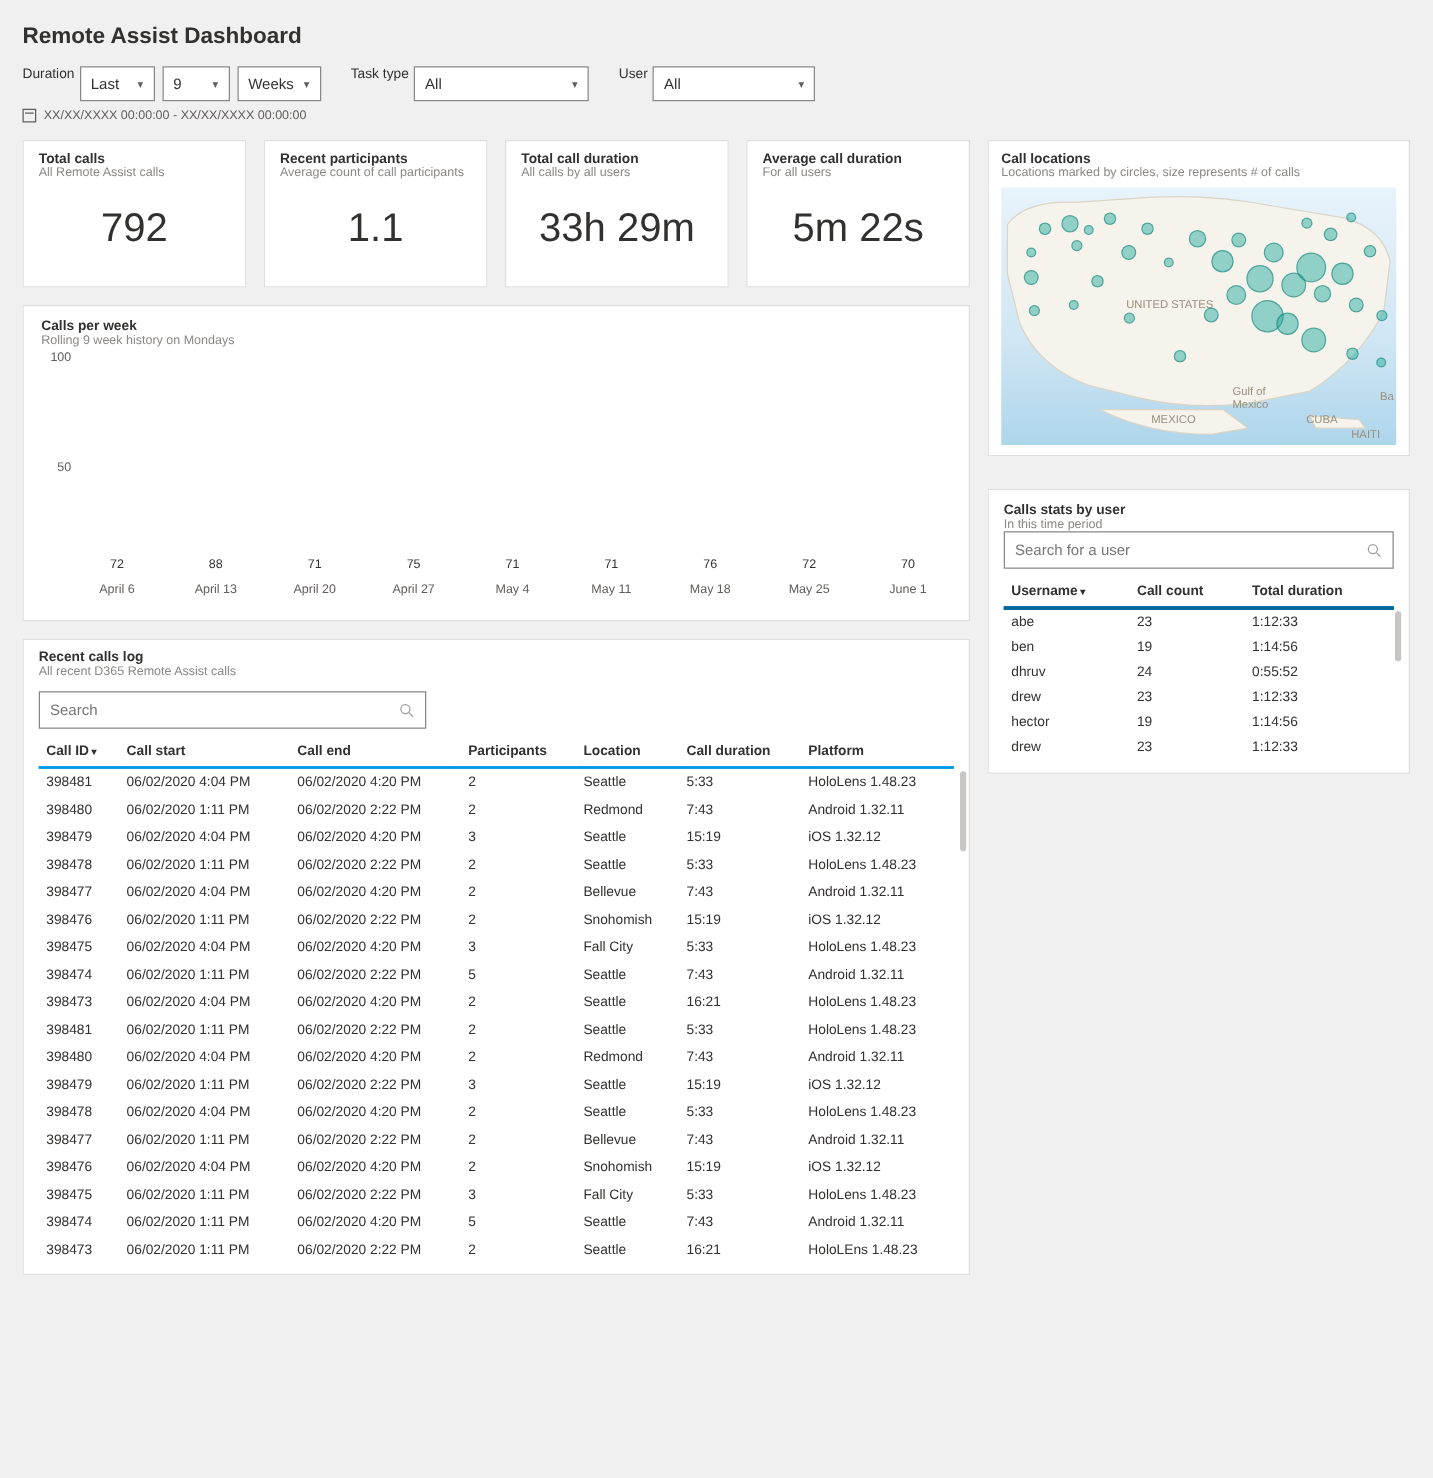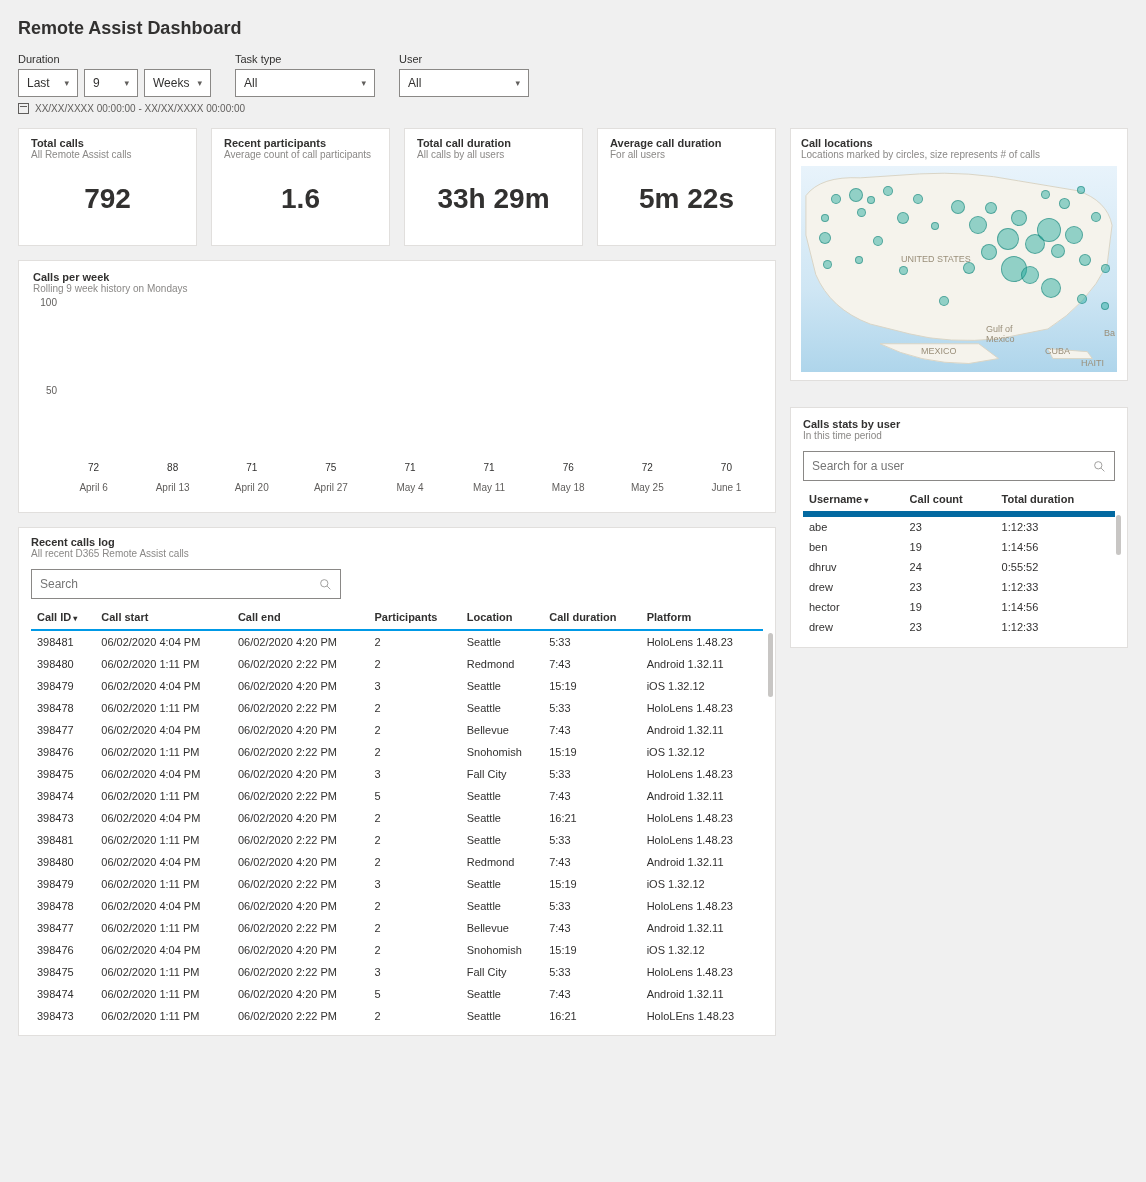--- a/index.html
+++ b/index.html
@@ -6,21 +6,21 @@
 body {
   font-family: "Segoe UI", -apple-system, sans-serif;
   background: #f0f0f0;
   color: #323130;
   font-size: 12px;
   padding: 18px;
   width: 1146px;
 }
 h1 { font-size: 18px; font-weight: 600; margin-bottom: 14px; }
 .filters { display: flex; gap: 24px; margin-bottom: 6px; }
-.filter-group { display: flex; flex-direction: column; gap: 4px; }
+.filter-group { display: flex; gap: 4px; }
 .filter-label { font-size: 11px; color: #323130; }
 .filter-row { display: flex; gap: 6px; }
 .select {
   display: flex; align-items: center; justify-content: space-between;
   background: #fff; border: 1px solid #8a8886;
   padding: 4px 8px; font-size: 12px; cursor: pointer;
   min-width: 60px; height: 28px;
 }
 .select.wide { min-width: 140px; }
 .chev { font-size: 9px; color: #605e5c; margin-left: 8px; }
@@ -31,21 +31,21 @@
 .main-grid { display: grid; grid-template-columns: 1fr 338px; gap: 14px; align-items:start;}
 .left-col { display: flex; flex-direction: column; gap: 14px; }
 .right-col { display: flex; flex-direction: column; gap: 26px; }
 
 .card { background: #fff; border: 1px solid #e1dfdd; padding: 8px 12px; }
 .card-title { font-size: 11px; font-weight: 600; }
 .card-sub { font-size: 10px; color: #8a8886; }
 
 .kpi-row { display: grid; grid-template-columns: repeat(4,1fr); gap: 14px; }
 .kpi { height: 118px; display:flex; flex-direction:column; }
-.kpi-value { flex:1; display:flex; align-items:center; justify-content:center; font-size: 28px; font-weight: 700; }
+.kpi-value { flex:1; display:flex; align-items:center; justify-content:center; font-size: 32px; font-weight: 400; }
 
 .chart-card { padding:10px 14px; }
 .chart-area { position:relative; height: 200px; margin-top:8px; }
 .y-axis { position:absolute; left:0; top:0; bottom:24px; width:28px; }
 .y-tick { position:absolute; right:4px; font-size:10px; color:#605e5c; transform:translateY(-50%);}
 .bars { position:absolute; left:32px; right:6px; top:0; bottom:24px; display:flex; align-items:flex-end; gap:22px; }
 .bar-wrap { flex:1; display:flex; flex-direction:column; align-items:center; position:relative;}
 .bar { width: 46px; background:#0099e6; position:relative;}
 .bar-label { position:absolute; top:-16px; left:50%; transform:translateX(-50%); font-size:10px; color:#323130;}
 .x-labels { position:absolute; left:32px; right:6px; bottom:0; height:20px; display:flex; gap:22px;}
@@ -64,21 +64,21 @@
 .table-scroll { position:relative; }
 .scrollbar-fake { position:absolute; right:-10px; top:28px; width:5px; height:64px; background:#c8c6c4; border-radius:3px;}
 
 .map-card { padding:8px 10px; }
 .map-box { position:relative; width:100%; height:206px; background:linear-gradient(180deg,#e8f3fb 0%, #cfe6f4 60%, #aed5eb 100%); overflow:hidden; margin-top:6px;}
 .map-land { position:absolute; inset:0; }
 .map-label { position:absolute; font-size:9px; color:#9a8f7a; font-weight:400;}
 .dot { position:absolute; border-radius:50%; background:rgba(24,166,153,0.45); border:1px solid rgba(9,122,112,0.5);}
 
 .user-card { padding:10px 12px; }
-.user-table th { border-bottom:6px solid #0369a1; font-weight:600;}
+.user-table th { border-bottom:3px solid #0369a1; font-weight:600;}
 .user-table td { padding:4px 6px;}
 </style>
 </head>
 <body>
 
 <h1>Remote Assist Dashboard</h1>
 
 <div class="filters">
   <div class="filter-group">
     <span class="filter-label">Duration</span>
@@ -123,21 +123,21 @@
 
     <div class="kpi-row" id="kpi-row">
         <div class="card kpi">
           <div class="card-title">Total calls</div>
   <div class="card-sub">All Remote Assist calls</div>
   <div class="kpi-value">792</div>
         </div>
         <div class="card kpi">
           <div class="card-title">Recent participants</div>
   <div class="card-sub">Average count of call participants</div>
-  <div class="kpi-value">1.6</div>
+  <div class="kpi-value">1.1</div>
         </div>
         <div class="card kpi">
           <div class="card-title">Total call duration</div>
   <div class="card-sub">All calls by all users</div>
   <div class="kpi-value">33h 29m</div>
         </div>
         <div class="card kpi">
           <div class="card-title">Average call duration</div>
   <div class="card-sub">For all users</div>
   <div class="kpi-value">5m 22s</div>
@@ -465,21 +465,21 @@
             <div class="dot" style="left: 276px; top: 20px; width: 8px; height: 8px;"></div>
             <div class="dot" style="left: 276px; top: 128px; width: 10px; height: 10px;"></div>
             <div class="dot" style="left: 300px; top: 136px; width: 8px; height: 8px;"></div>
           </div>
       </div>
     </div>
 
     <div class="card user-card">
       <div class="card-title">Calls stats by user</div>
       <div class="card-sub">In this time period</div>
-      <div class="search-box wide" style="margin-top:10px">
+      <div class="search-box wide" style="">
         <input placeholder="Search for a user" style="">
         <span class="search-icon">
           <svg viewBox="0 0 16 16">
               <circle cx="6.5" cy="6.5" r="4.5" fill="none" stroke="#605e5c" stroke-width="1.2"></circle>
               <line x1="10" y1="10" x2="14" y2="14" stroke="#605e5c" stroke-width="1.2"></line>
             </svg>
         </span>
       </div>
       <div class="table-scroll">
         <table class="user-table">

